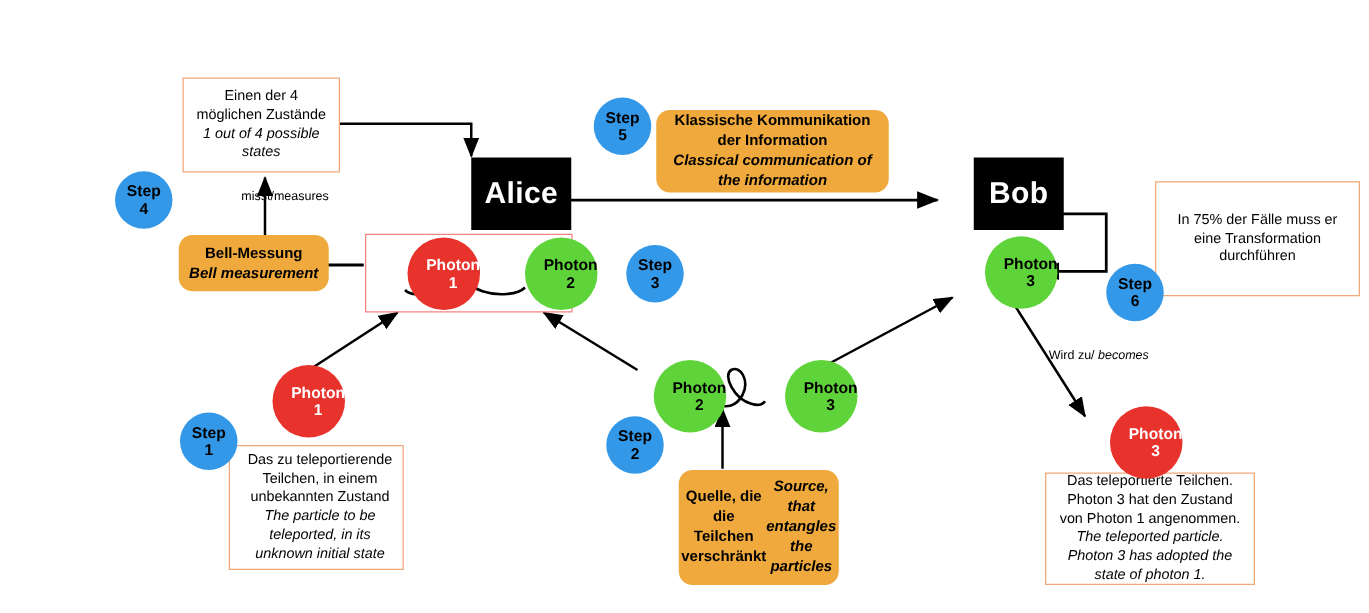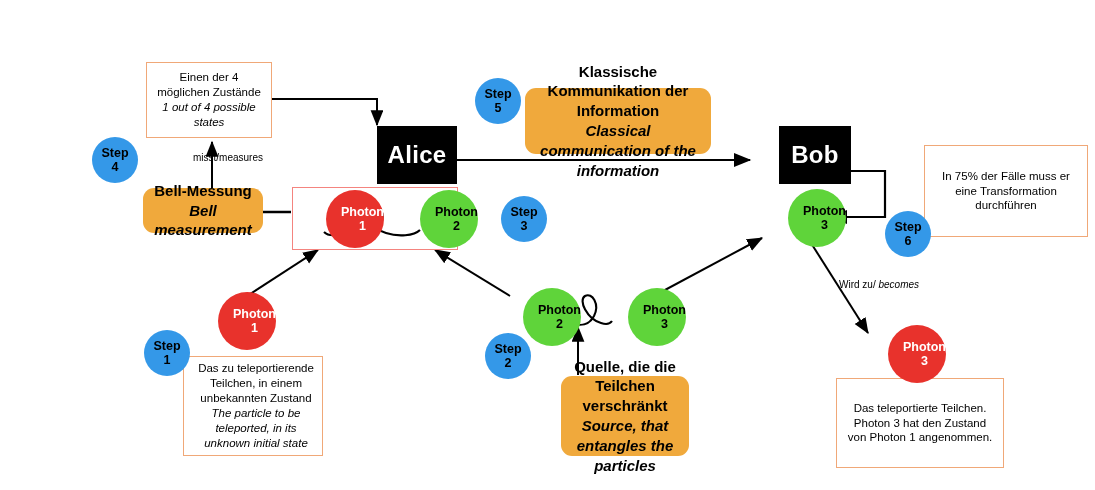--- a/index.html
+++ b/index.html
@@ -76,21 +76,21 @@
     padding: 5px 6px;
     z-index: 4;
   }
   .note-box .de { font-style: normal; display: block; }
   .note-box .en { font-style: italic; display: block; }
 
   .orange-box {
     background: #f0a93c;
     border-radius: 11px;
     color: #000000;
-    font-size: 15px;
+    font-size: 12px;
     font-weight: 700;
     line-height: 1.32;
     padding: 6px 8px;
     z-index: 4;
     align-items: center;
   }
   .orange-box .de { font-style: normal; display: block; }
   .orange-box .en { font-style: italic; display: block; }
 
   .pair-frame {
@@ -252,33 +252,34 @@
     <span class="de">Das zu teleportierende Teilchen, in einem unbekannten Zustand</span>
     <span class="en">The particle to be teleported, in its unknown initial state</span>
   </div>
 
   <div class="node note-box" style="left:896px; top:145px; width:164px; height:92px; flex-direction:column;">
     <span class="de">In 75% der Fälle muss er eine Transformation durchführen</span>
   </div>
 
   <div class="node note-box" style="left:808px; top:378px; width:168px; height:90px; flex-direction:column;">
     <span class="de">Das teleportierte Teilchen. Photon 3 hat den Zustand von Photon 1 angenommen.</span>
+    <span class="en">The teleported particle. Photon 3 has adopted the state of photon 1.</span>
   </div>
 
   <div class="node orange-box" style="left:115px; top:188px; width:120px; height:45px; flex-direction:column;">
     <span class="de">Bell-Messung</span>
     <span class="en">Bell measurement</span>
   </div>
 
   <div class="node orange-box" style="left:497px; top:88px; width:186px; height:66px; flex-direction:column;">
     <span class="de">Klassische Kommunikation der Information</span>
     <span class="en">Classical communication of the information</span>
   </div>
 
-  <div class="node orange-box" style="left:533px; top:376px; width:128px; height:80px; flex-direction:column;">
+  <div class="node orange-box" style="left:515px; top:376px; width:128px; height:92px; flex-direction:row;">
     <span class="de">Quelle, die die Teilchen verschränkt</span>
     <span class="en">Source, that entangles the particles</span>
   </div>
 
   <div class="edge-label" style="left:193px; top:152px;">
     <span>misst/measures</span>
   </div>
 
   <div class="edge-label" style="left:839px; top:279px;">
     <span>Wird zu/</span><span class="en"> becomes</span>

